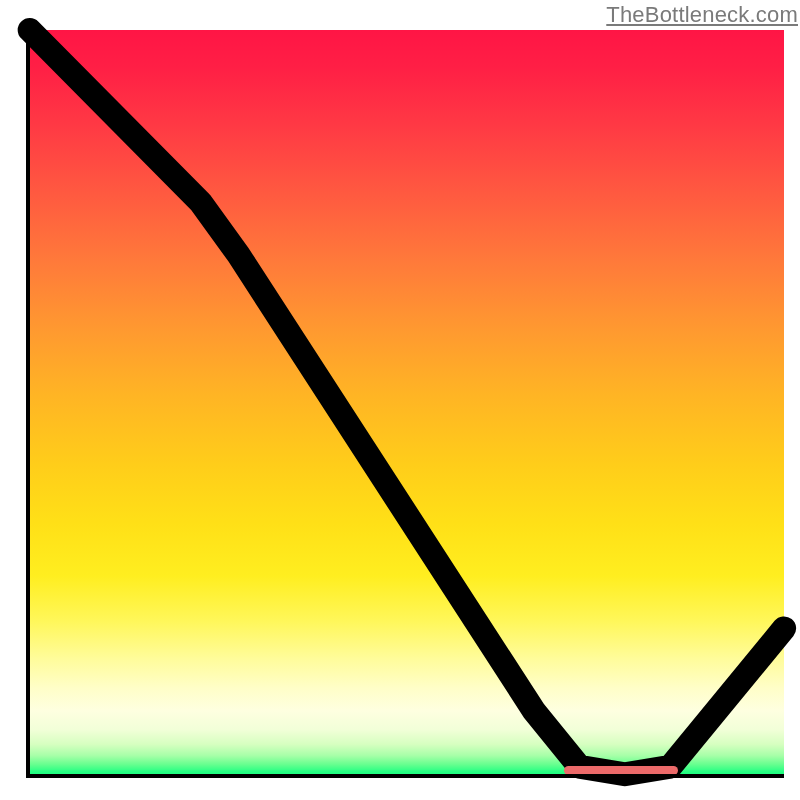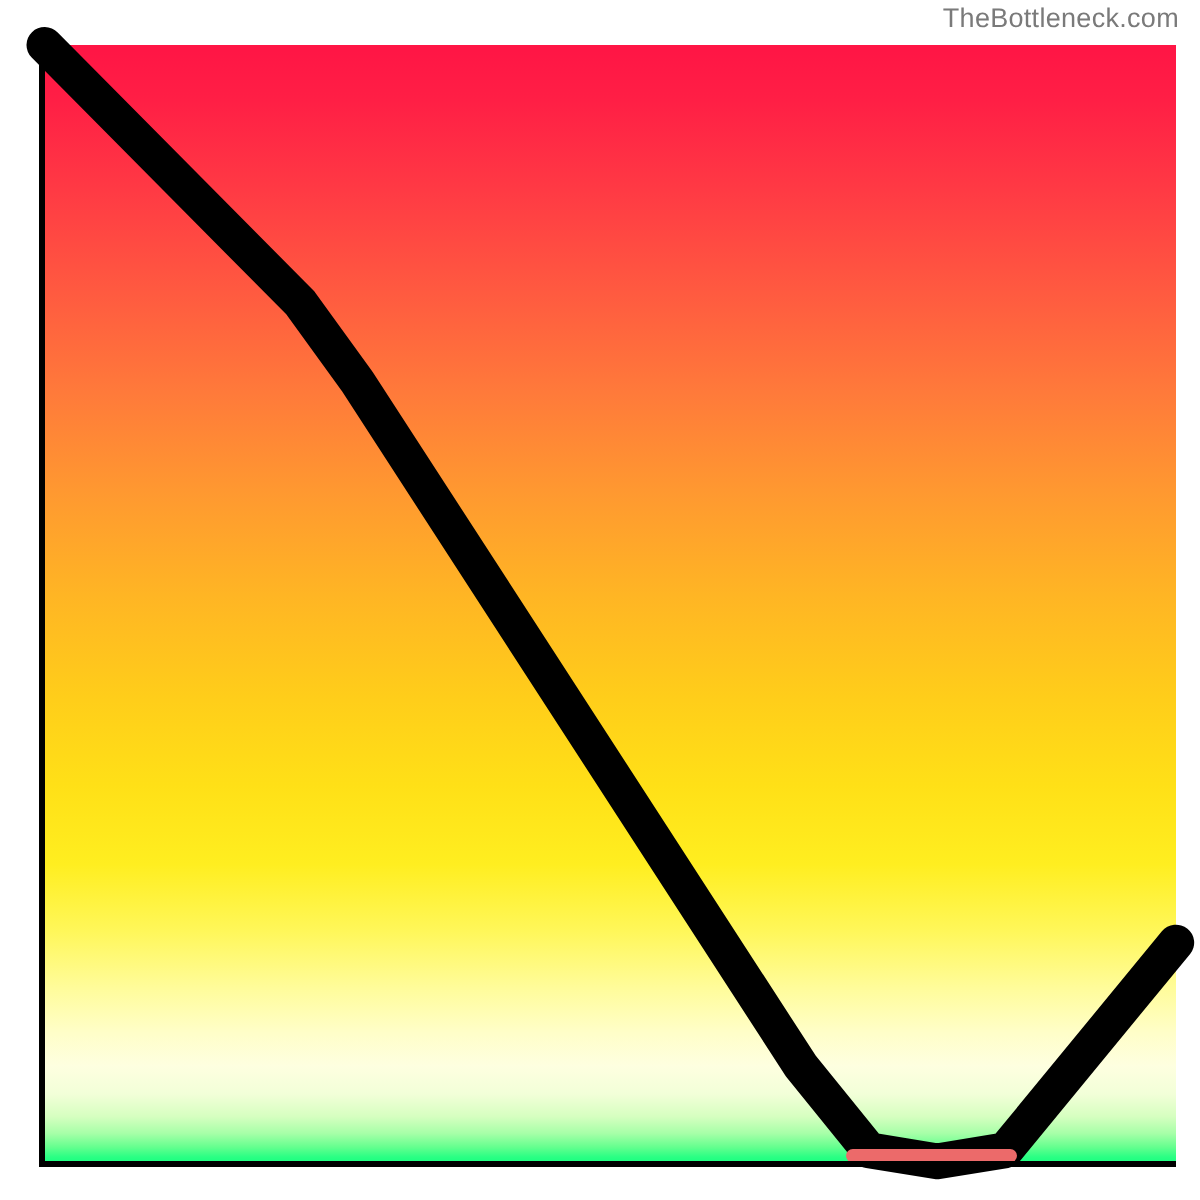--- a/index.html
+++ b/index.html
@@ -12,25 +12,26 @@
     overflow: hidden;
   }
   .page {
     position: relative;
     width: 800px;
     height: 800px;
   }
   .attribution {
     position: absolute;
     top: 2px;
-    right: 14px;
-    font-size: 18px;
+    right: 2px;
+    font-size: 22px;
     color: #7a7a7a;
     letter-spacing: 0.2px;
     font-weight: 500;
+    text-decoration: underline;
   }
   .plot {
     position: absolute;
     
     left: 26px;
     top: 30px;
     width: 758px;   
     height: 748px;  
   }
   .gradient-fill {

